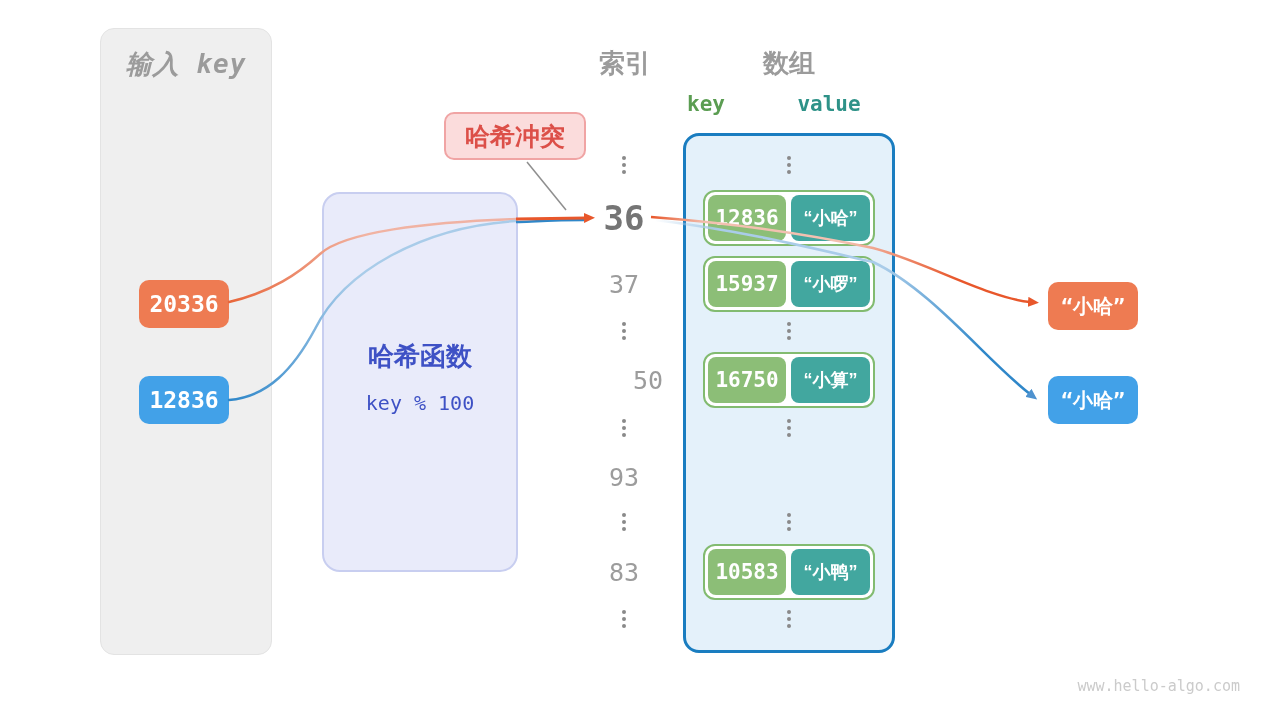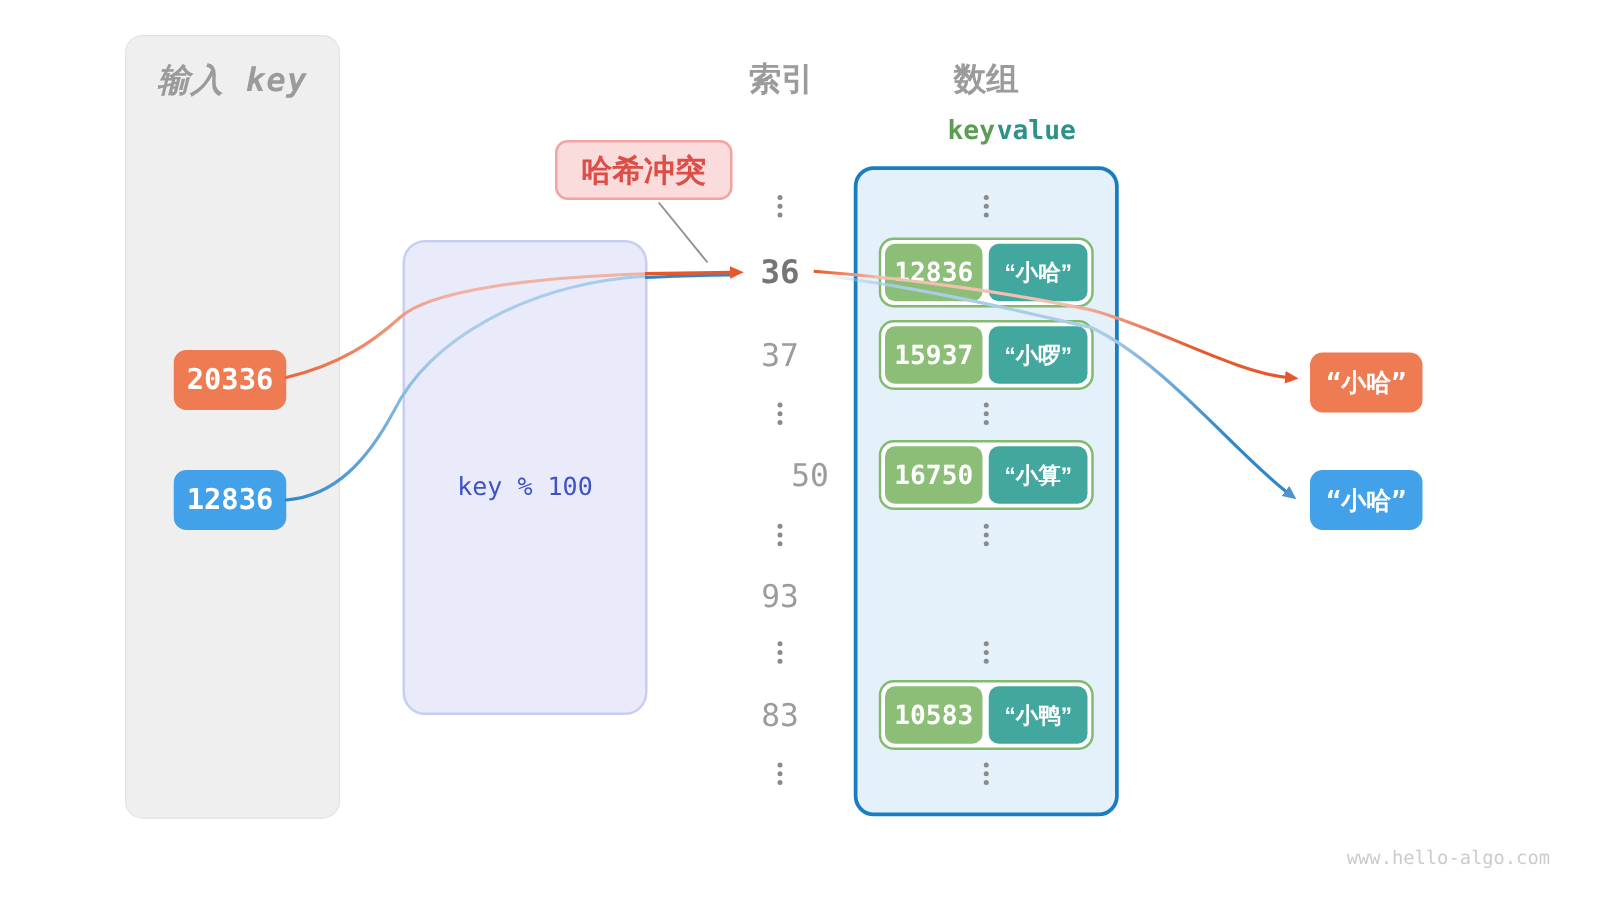--- a/index.html
+++ b/index.html
@@ -32,21 +32,21 @@
   .hash-box {
     position:absolute; left:322px; top:192px; width:196px; height:380px;
     background:var(--c-hash_bg,#E9EBFA); border:2px solid var(--c-hash_border,#C8CEF0);
     border-radius:18px; box-sizing:border-box;
   }
   .hash-title {
     position:absolute; left:0; right:0; top:145px; text-align:center;
     font-size:26px; font-weight:600; color:var(--c-hash_text,#3E51C5);
   }
   .hash-formula {
-    position:absolute; left:0; right:0; top:183px; text-align:center;
+    position:absolute; left:0; right:0; top:197px; text-align:center;
     font-family:"DejaVu Sans Mono","Liberation Mono",monospace;
     font-size:20px; color:var(--c-hash_text,#3E51C5);
   }
 
   .collision-label {
     position:absolute; left:444px; top:112px; width:142px; height:48px;
     background:var(--c-collision_bg,#FBDCDC); border:2px solid var(--c-collision_border,#F0A4A4);
     border-radius:10px; box-sizing:border-box;
     display:flex; align-items:center; justify-content:center;
     color:var(--c-collision_text,#DC4F48); font-weight:bold; font-size:25px;
@@ -63,21 +63,21 @@
     font-size:21px; font-weight:600; white-space:nowrap;
   }
   .kv-label.key   { color:var(--c-key_label,#5B9D52); }
   .kv-label.value { color:var(--c-value_label,#2E9288); }
 
   .idx {
     position:absolute; transform:translate(-50%,-50%);
     font-family:"DejaVu Sans Mono","Liberation Mono",monospace;
     font-size:25px; color:var(--c-index_text,#9C9C9C); white-space:nowrap;
   }
-  .idx.hot { font-weight:bold; color:#757575; font-size:26px; }
+  .idx.hot { font-weight:bold; color:#757575; font-size:34px; }
 
   .array-box {
     position:absolute; left:683px; top:133px; width:212px; height:520px;
     background:var(--c-array_bg,#E4F1FA); border:3px solid var(--c-array_border,#1A7DC0);
     border-radius:16px; box-sizing:border-box;
   }
   .pair-row {
     position:absolute; left:703px; width:172px; height:56px; box-sizing:border-box;
     background:#fff; border:2px solid var(--c-row_border,#82BB70); border-radius:12px;
     display:flex; align-items:center; padding:3px; gap:5px;
@@ -110,28 +110,29 @@
 
 <div class="canvas">
 
   <div class="panel" style="left:100px; top:28px; width:170px; height:625px;">
     <div class="panel-header">输入 key</div>
   </div>
   <div class="chip orange" style="left:139px; top:280px;">20336</div>
   <div class="chip blue" style="left:139px; top:376px;">12836</div>
 
   <div class="hash-box">
+    <div class="hash-title">哈希函数</div>
     <div class="hash-formula">key % 100</div>
   </div>
 
   <div class="collision-label">哈希冲突</div>
 
   <div class="col-header" style="left:625px; top:46px;">索引</div>
   <div class="col-header" style="left:789px; top:46px;">数组</div>
-  <div class="kv-label key" style="left:777px; top:92px;">key</div>
+  <div class="kv-label key" style="left:706px; top:92px;">key</div>
   <div class="kv-label value" style="left:829px; top:92px;">value</div>
 
   <div class="idx hot" style="left:624px; top:218px;">36</div>
   <div class="idx" style="left:624px; top:284px;">37</div>
   <div class="idx" style="left:648px; top:380px;">50</div>
   <div class="idx" style="left:624px; top:477px;">93</div>
   <div class="idx" style="left:624px; top:572px;">83</div>
 
   <div class="dots" style="left:624px; top:165px;">
       <span class="dot"></span>

